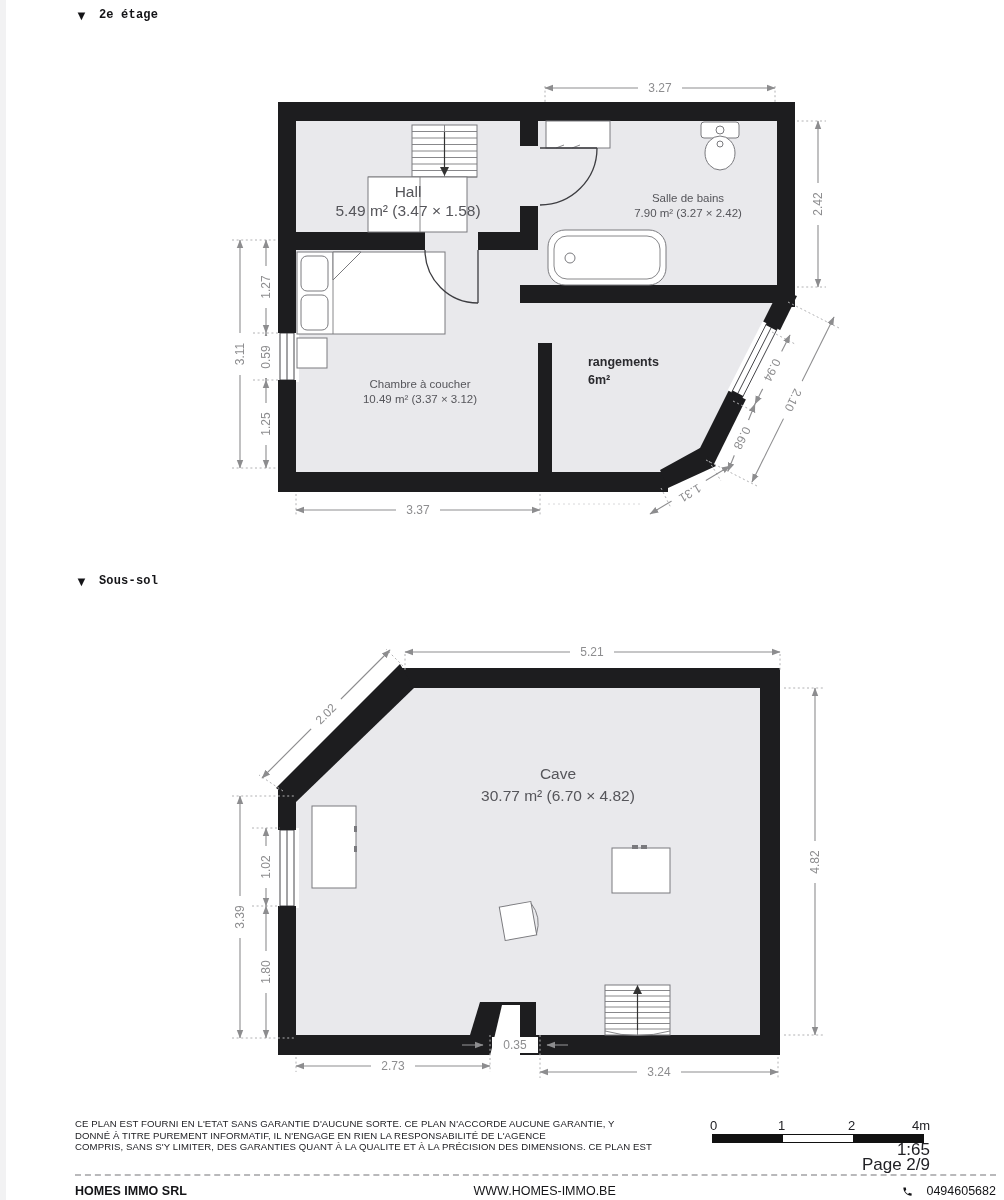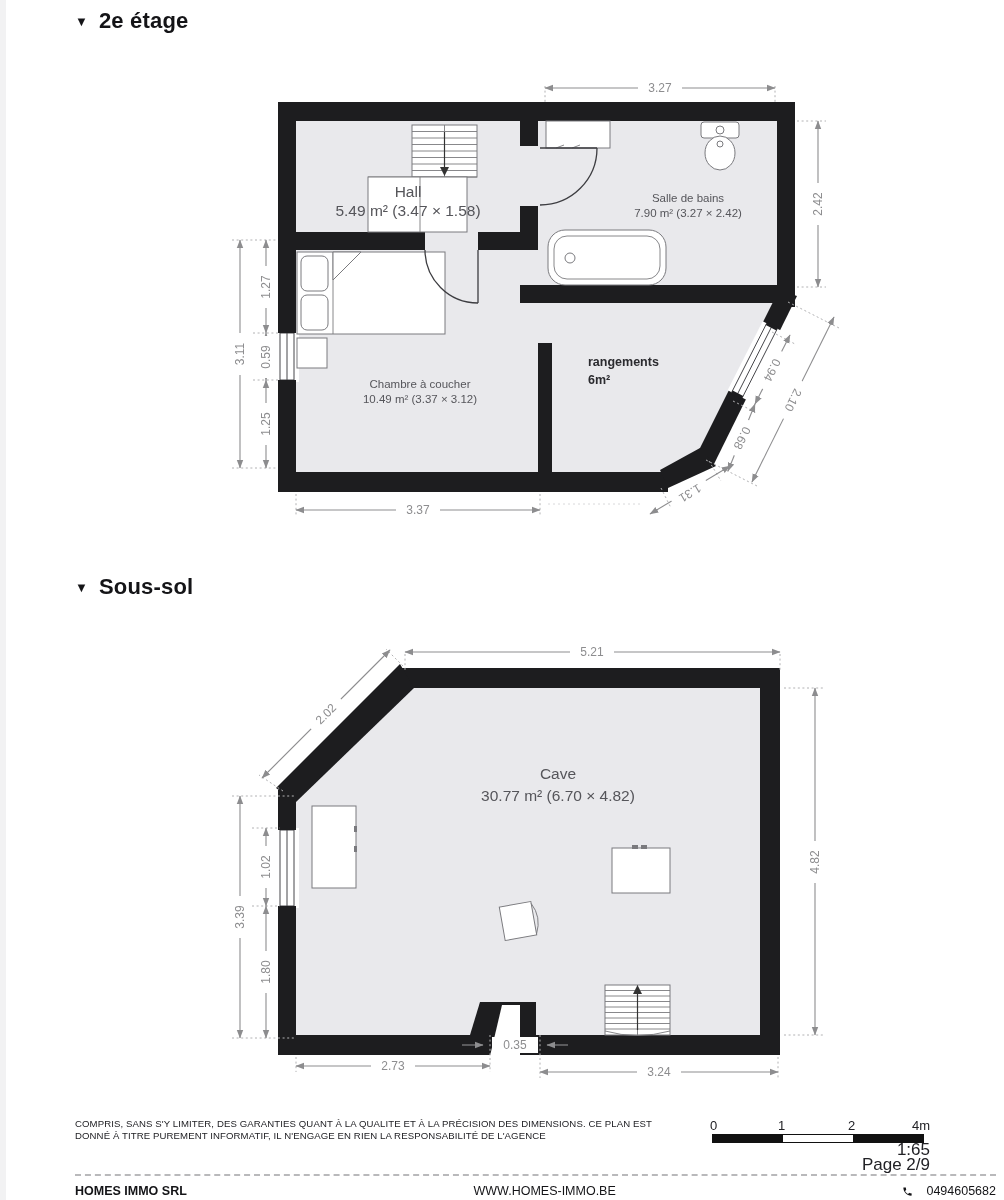--- a/index.html
+++ b/index.html
@@ -1,21 +1,21 @@
 <!DOCTYPE html>
 <html><head>
 <meta charset="utf-8">
 <style>
   html,body{margin:0;padding:0;background:#fff;}
   #page{position:relative;width:1004px;height:1200px;background:#fff;overflow:hidden;
         font-family:"Liberation Sans",sans-serif;}
   #edge-strip{position:absolute;left:0;top:0;width:6px;height:100%;background:#f2f2f3;}
   .section-title{position:absolute;left:75px;display:flex;align-items:center;gap:11px;cursor:pointer;}
   .section-title .tri{font-size:13px;color:#141417;line-height:1;}
-  .section-title .txt{font-size:22px;font-weight:700;color:#141417;letter-spacing:.2px;}
+  .section-title .txt{font-size:12px;font-weight:700;color:#141417;letter-spacing:.2px;font-family:Liberation Mono, monospace;}
   #title-floor2{top:8px;}
   #title-basement{top:574px;}
   svg{position:absolute;left:0;top:0;}
   .room{fill:#e9e9ec;}
   .wall{fill:#1d1d1f;}
   .furn{fill:#ffffff;stroke:#7a7a7e;stroke-width:1;}
   .furn-line{stroke:#7a7a7e;stroke-width:0.9;fill:none;}
   .furn-dark{fill:#7a7a7e;}
   .door{stroke:#3d3d41;stroke-width:1.3;fill:none;}
   .win{stroke:#46464a;stroke-width:1;fill:none;}
@@ -403,22 +403,23 @@
       </g>
 
       <g>
         <text class="room-name-lg" x="558" y="779" text-anchor="middle">Cave</text>
         <text class="room-name-lg" x="558" y="801" text-anchor="middle">30.77 m² (6.70 × 4.82)</text>
       </g>
     </g>
   </svg>
 
   <div id="disclaimer">
+    <span style="display:block">CE PLAN EST FOURNI EN L'ETAT SANS GARANTIE D'AUCUNE SORTE. CE PLAN N'ACCORDE AUCUNE GARANTIE, Y</span>
+    <span style="display:block">DONNÉ À TITRE PUREMENT INFORMATIF, IL N'ENGAGE EN RIEN LA RESPONSABILITÉ DE L'AGENCE</span>
     <span style="display:block">COMPRIS, SANS S'Y LIMITER, DES GARANTIES QUANT À LA QUALITE ET À LA PRÉCISION DES DIMENSIONS. CE PLAN EST</span>
-    <span style="display:block">DONNÉ À TITRE PUREMENT INFORMATIF, IL N'ENGAGE EN RIEN LA RESPONSABILITÉ DE L'AGENCE</span>
   </div>
 
   <div id="scalebar">
     <div class="nums">
       <span style="left:-2px">0</span>
       <span style="left:66px">1</span>
       <span style="left:136px">2</span>
       <span style="left:200px">4m</span>
     </div>
     <div class="bar">

